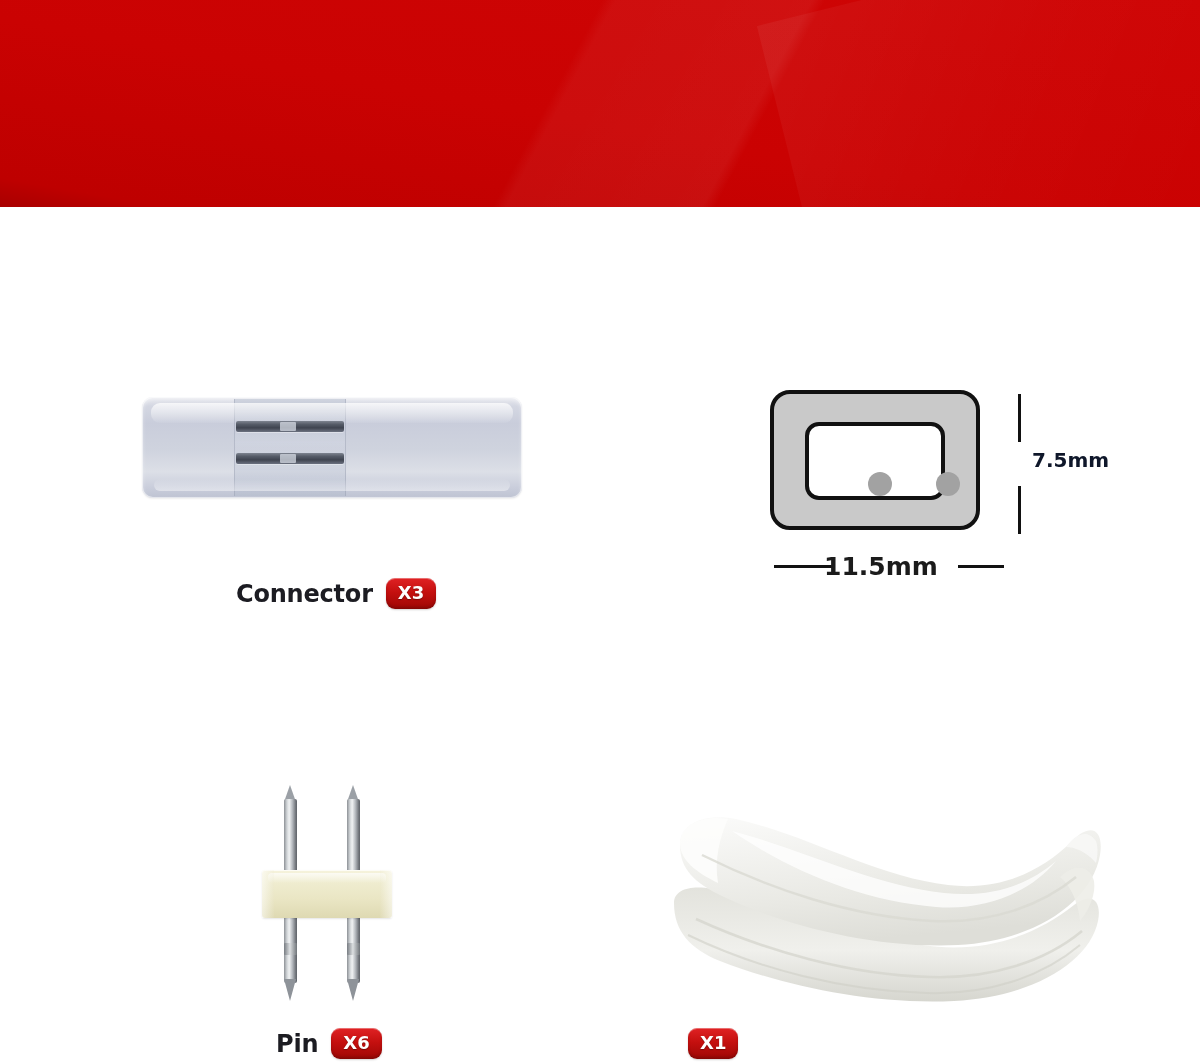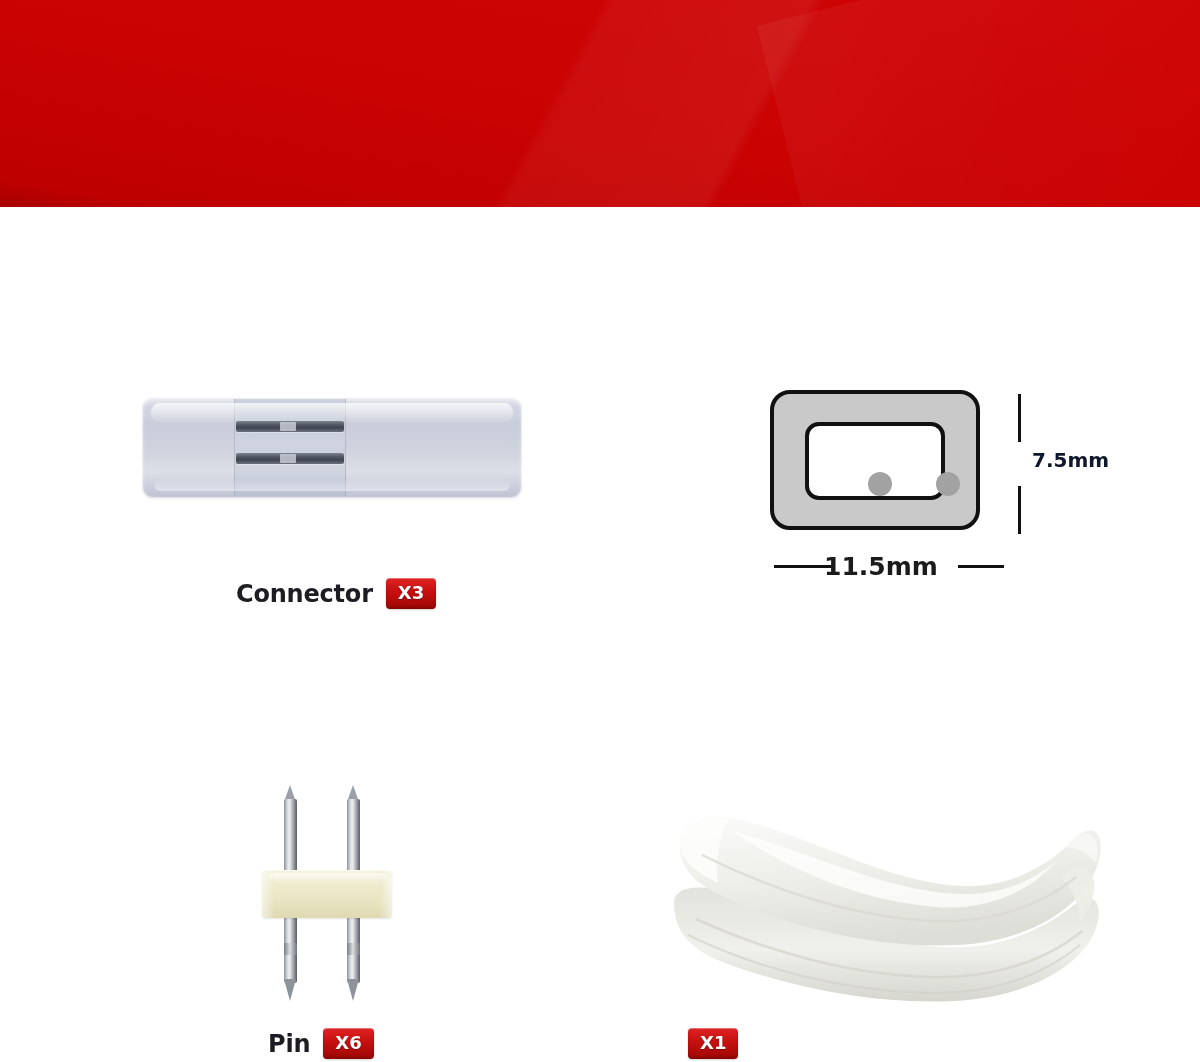--- a/index.html
+++ b/index.html
@@ -250,30 +250,30 @@
     color: #1c1c22;
     letter-spacing: -0.2px;
   }
   .qty-badge {
     font-family: "DejaVu Sans", sans-serif;
     font-weight: bold;
     font-size: 18px;
     line-height: 18px;
     color: #ffffff;
     background: linear-gradient(180deg, #e02224 0%, #c5100f 45%, #9e0705 100%);
-    border-radius: 4px;
+    border-radius: 9px;
     padding: 6px 12px 7px 12px;
     text-shadow: 0 1px 1px rgba(0,0,0,0.35);
     box-shadow: inset 0 1px 0 rgba(255,255,255,0.35),
                 inset 0 -2px 3px rgba(0,0,0,0.18),
                 0 1px 2px rgba(0,0,0,0.18);
   }
 
   .cap-connector { left: 236px; top: 578px; }
-  .cap-pin       { left: 268px; top: 1028px; }
+  .cap-pin       { left: 276px; top: 1028px; }
   .cap-tube      { left: 688px; top: 1028px; }
 </style>
 </head>
 <body>
 
 <header class="banner">
   <div class="banner-title">
   </div>
 </header>
 

